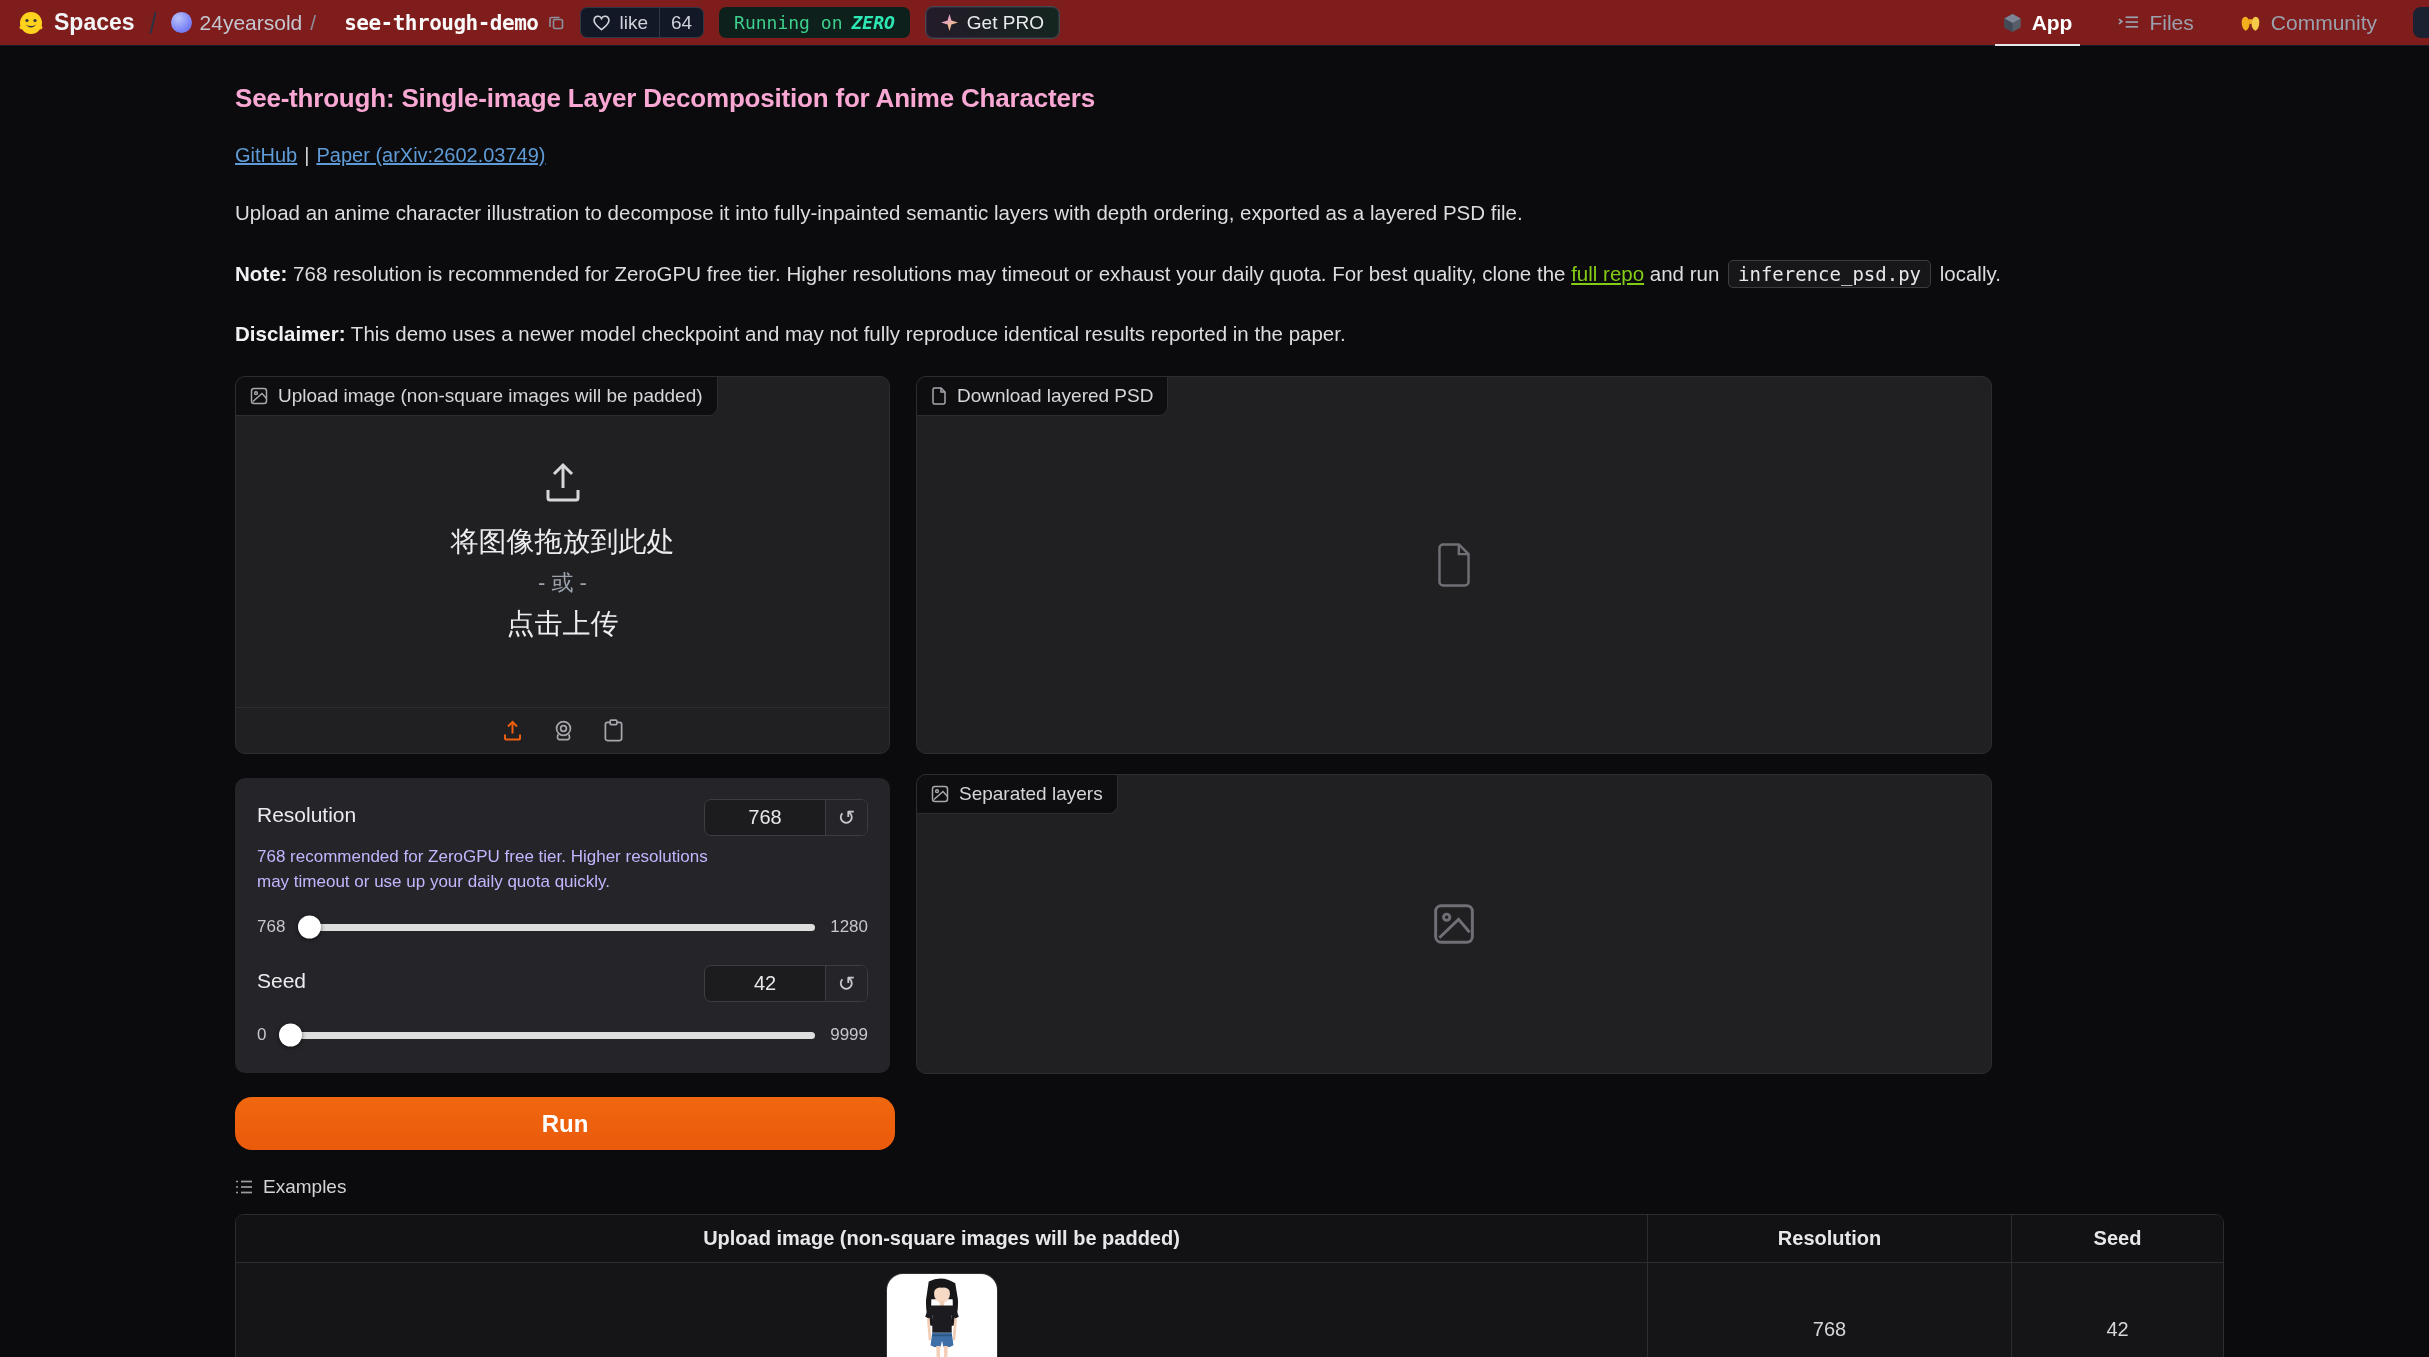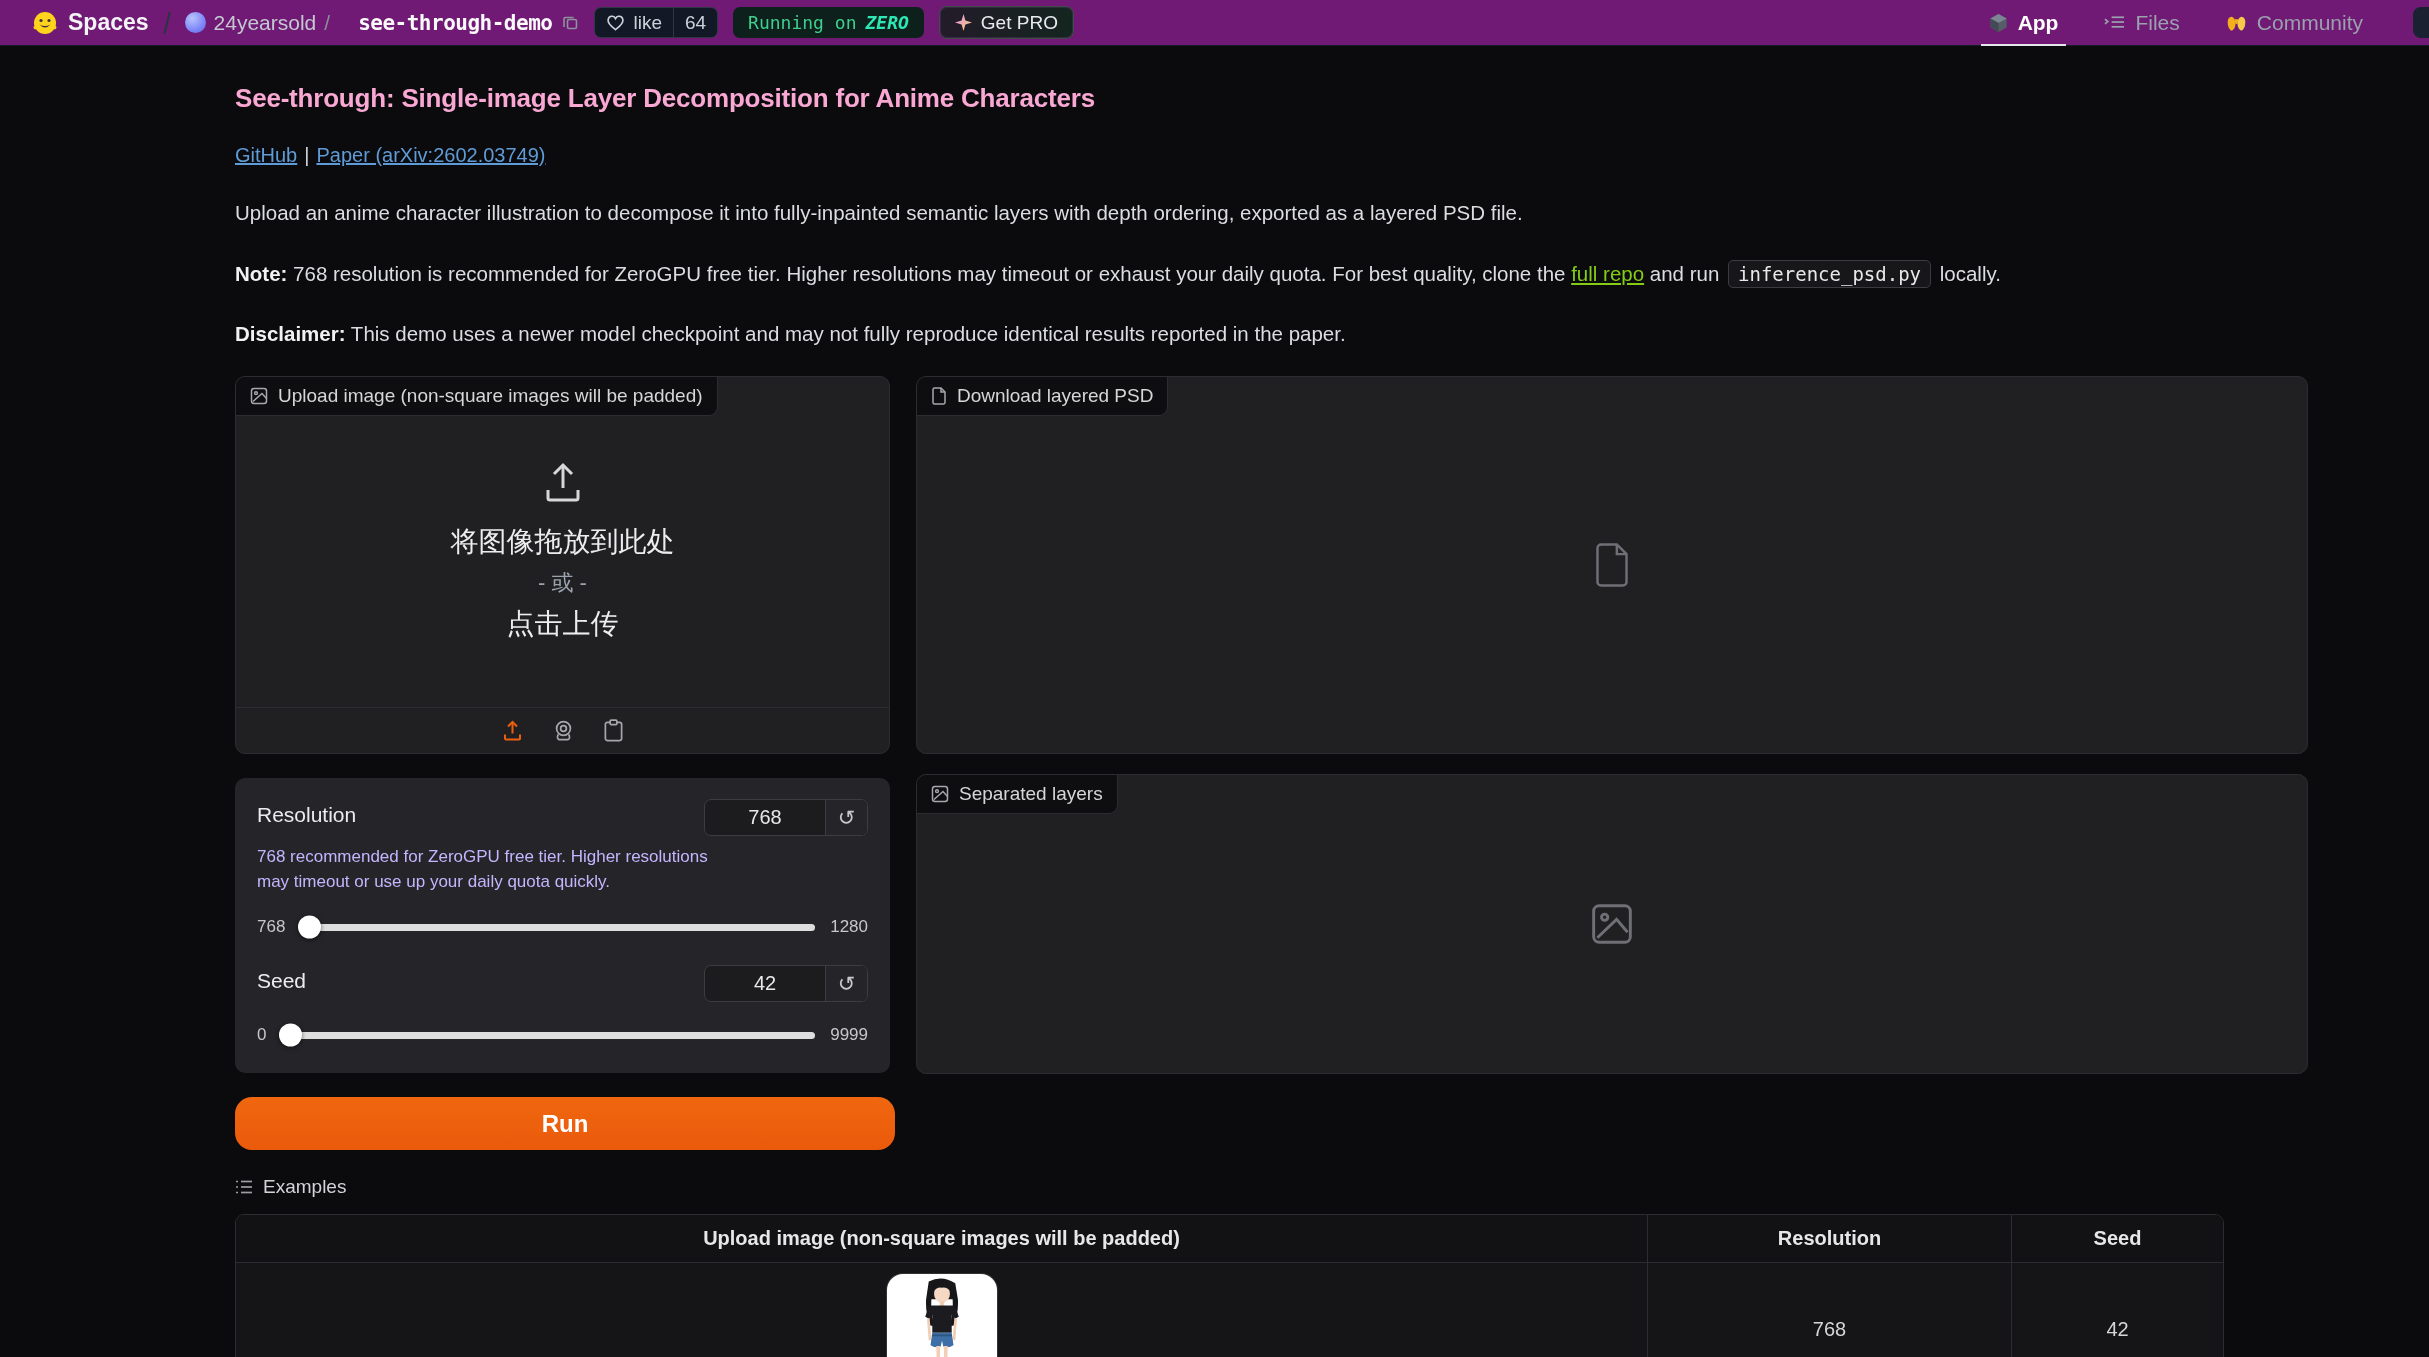--- a/index.html
+++ b/index.html
@@ -6,22 +6,22 @@
   html,body { width: 2429px; height: 1357px; overflow: hidden; }
   body {
     background: #0b0b0d;
     font-family: "Liberation Sans", sans-serif;
     color: #e4e4e7;
   }
   svg { display: block; }
 
   
   .navbar {
-    height: 46px; background: #701a75; display: flex; align-items: center;
-    padding: 0 32px; gap: 15px; position: relative;
+    height: 46px; background: #7f1d1d; display: flex; align-items: center;
+    padding: 0 18px; gap: 15px; position: relative;
     border-bottom: 1px solid #141a27;
   }
   .brand { display: flex; align-items: center; gap: 10px; font-weight: bold; font-size: 23px; color: #f3f4f6; cursor: pointer; }
   .nav-divider { width: 2px; height: 22px; background: #2c3340; transform: rotate(14deg); margin: 0 2px; }
   .space-id { display: flex; align-items: center; gap: 8px; }
   .avatar { width: 21px; height: 21px; border-radius: 50%; background: radial-gradient(circle at 35% 30%, #b9c4fb, #7d86f8 60%, #5f66e0); }
   .owner { color: #c3c8d1; font-size: 21px; }
   .slash { color: #8a8f99; font-size: 21px; }
   .space-name { font-family: "DejaVu Sans Mono", monospace; font-weight: bold; font-size: 21px; color: #fafafa; letter-spacing: -0.5px; margin-left: 20px; }
   .copy-btn { margin-left: 2px; cursor: pointer; }
@@ -58,21 +58,21 @@
   .para { margin-top: 31px; font-size: 20.5px; color: #dcdde0; line-height: 1.45; }
   .para .bold { font-weight: bold; color: #f1f1f3; }
   .para a { color: #84cc16; text-decoration: underline; cursor: pointer; }
   .code-chip {
     font-family: "DejaVu Sans Mono", monospace; font-size: 19px; background: #17171a;
     border: 1px solid #3b3b41; border-radius: 5px; padding: 2px 9px; color: #e8e8ea; margin: 0 3px;
   }
 
   .grid { display: flex; gap: 26px; margin-top: 27px; }
   .col-left { width: 655px; flex: none; }
-  .col-right { width: 1392px; flex: none; }
+  .col-right { width: 1076px; flex: none; }
 
   .panel { position: relative; border: 1px solid #2c2c31; border-radius: 10px; background: #202023; }
   .panel-label {
     position: absolute; top: 0; left: 0; display: flex; align-items: center; gap: 10px;
     background: #0e0e10; padding: 8px 14px; border-right: 1px solid #2c2c31; border-bottom: 1px solid #2c2c31;
     border-radius: 9px 0 9px 0; font-size: 19px; color: #d6d6d9; z-index: 2;
   }
 
   .upload-panel { height: 378px; display: flex; flex-direction: column; }
   .dropzone { flex: 1; display: flex; flex-direction: column; align-items: center; justify-content: center; gap: 7px; cursor: pointer; padding-top: 18px; }

